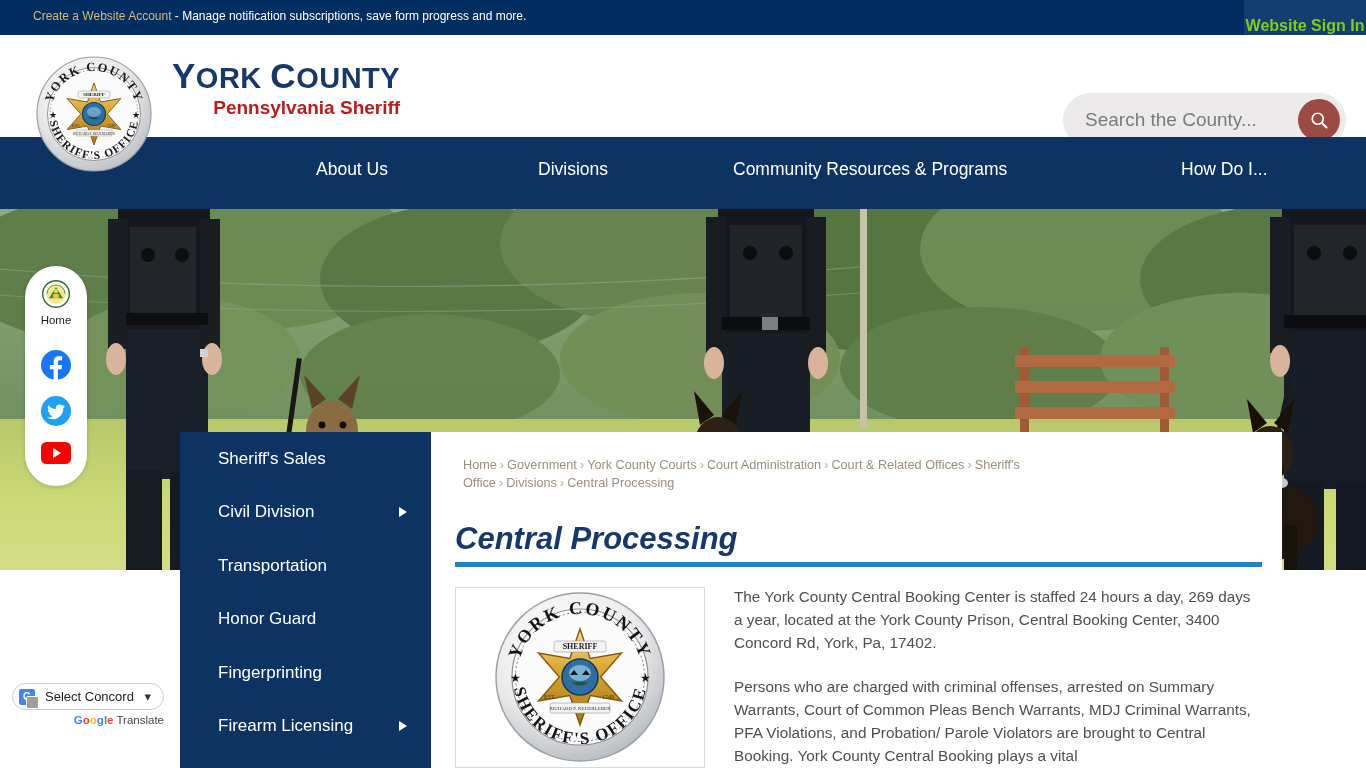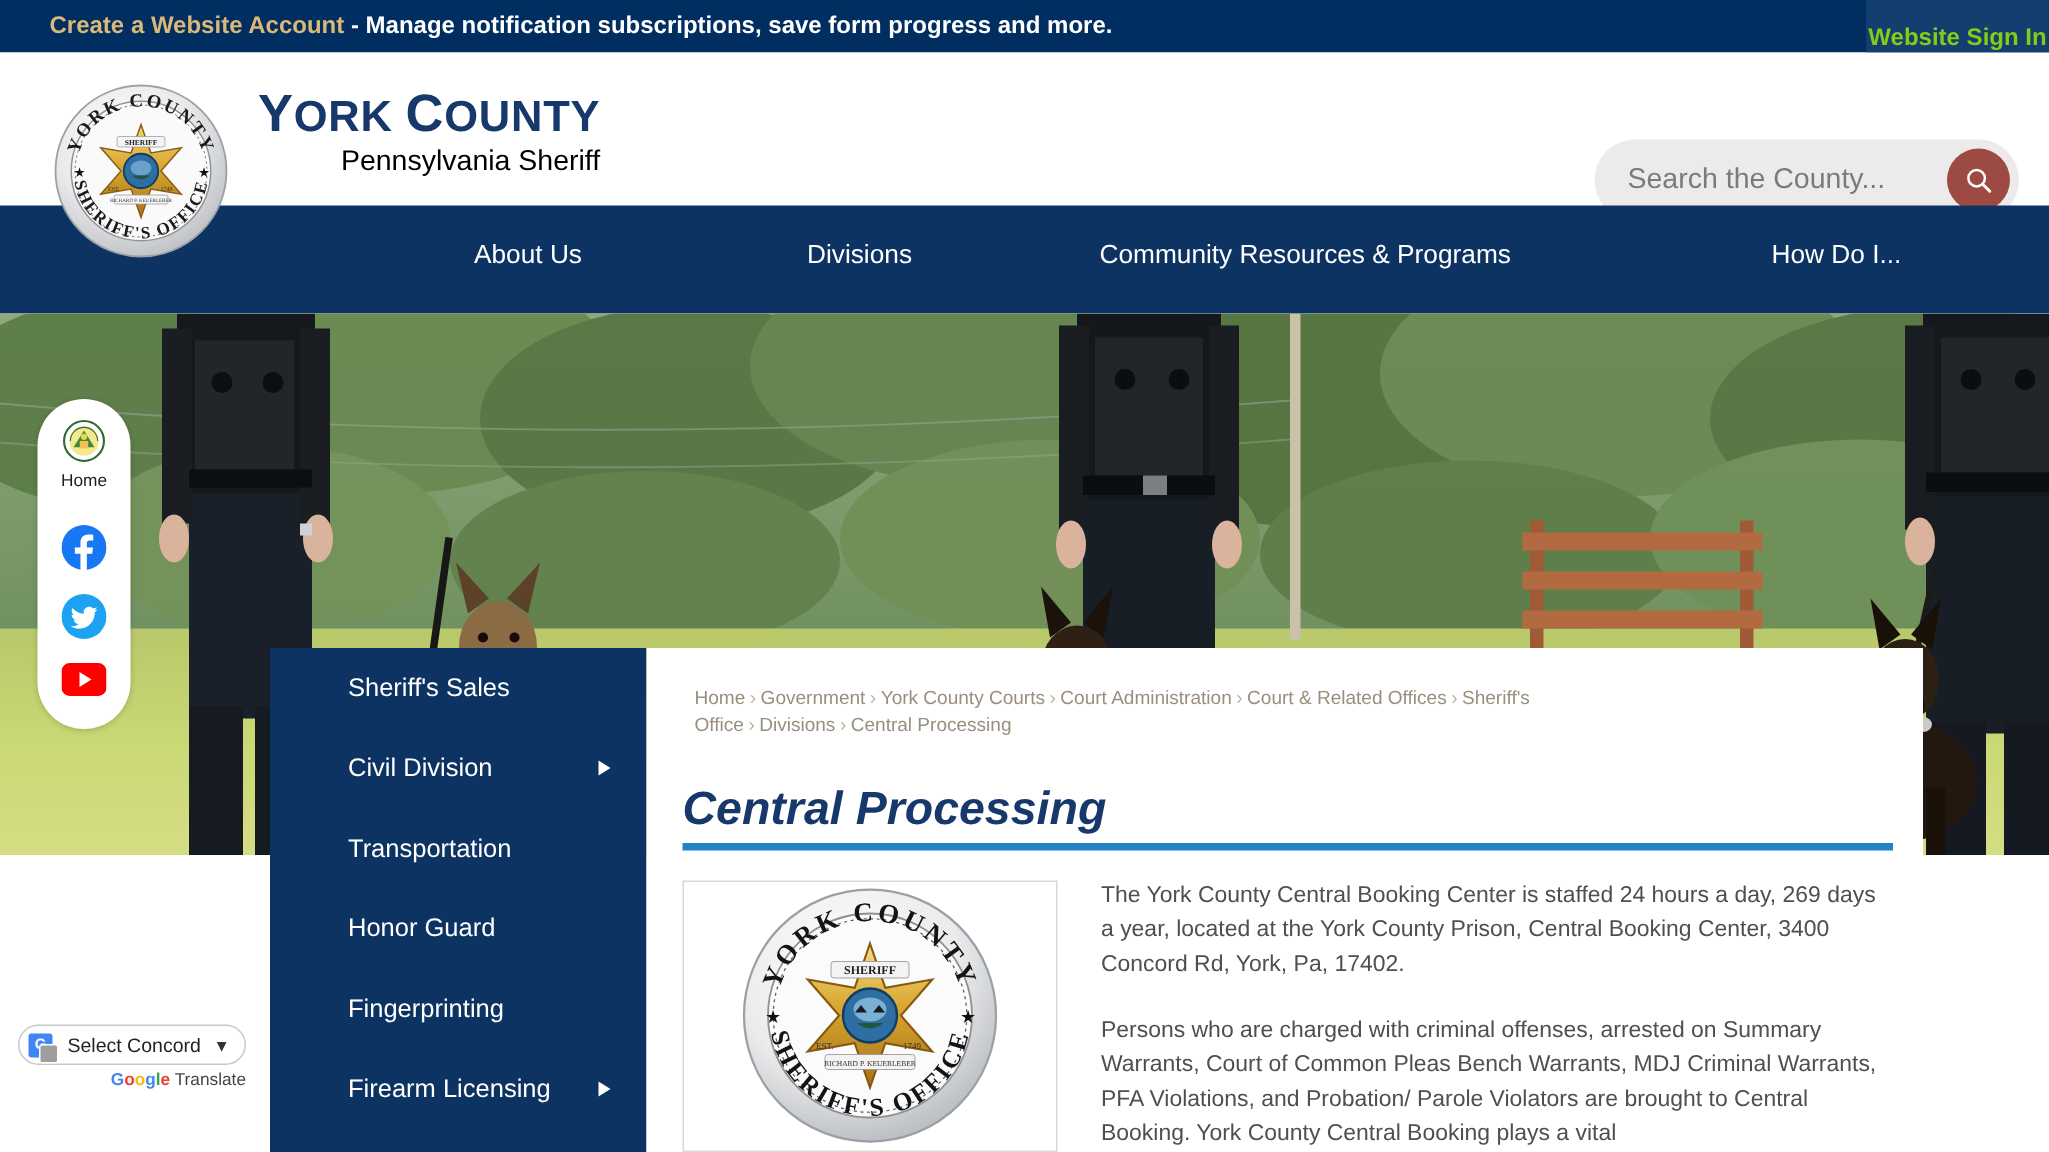--- a/index.html
+++ b/index.html
@@ -12,21 +12,21 @@
 
   
   .topbar {
     position: absolute; left: 0; top: 0;
     width: 1366px; height: 35px;
     background: #002e60;
     color: #ffffff;
   }
   .topbar-msg {
     position: absolute; left: 33px; top: 9px;
-    font-size: 16px; font-weight: bold;
+    font-size: 12px; font-weight: normal;
     color: #ffffff; white-space: nowrap;
   }
   .topbar-msg .acct-link { color: #d9b878; }
   .topbar-msg .acct-rest { color: #ffffff; }
   .signin-btn {
     position: absolute; right: 0px; top: 0px;
     width: 122px; height: 52px;
     background: #123f70;
     color: #84cc16;
     font-size: 16px; font-weight: bold;
@@ -45,22 +45,22 @@
   .wordmark {
     position: absolute; left: 172px; top: 21px;
   }
   .wordmark .line1 {
     font-size: 35px; font-weight: bold;
     color: #16386b; letter-spacing: 0.5px;
     line-height: 39px;
   }
   .wordmark .line1 .sm { font-size: 29px; }
   .wordmark .line2 {
-    font-size: 19px; font-weight: normal;
-    color: #000000; text-align: right;
+    font-size: 19px; font-weight: bold;
+    color: #b91c1c; text-align: right;
     line-height: 22px; margin-top: -1px;
   }
 
   
   .searchwrap {
     position: absolute; left: 1063px; top: 58px;
     width: 283px; height: 54px;
     background: #eceaea;
     border-radius: 27px;
   }
@@ -178,21 +178,21 @@
     width: 251px; height: 336px;
     background: #0c3362;
     z-index: 20;
   }
   .sidemenu-item {
     position: relative;
     height: 53.5px;
     display: flex; align-items: center;
     color: #ffffff;
     font-size: 17px;
-    padding-left: 52px;
+    padding-left: 38px;
     cursor: pointer;
   }
   .sidemenu-item .arrow {
     position: absolute; right: 24px;
     width: 0; height: 0;
     border-left: 8px solid #ffffff;
     border-top: 5.5px solid transparent;
     border-bottom: 5.5px solid transparent;
   }
 

